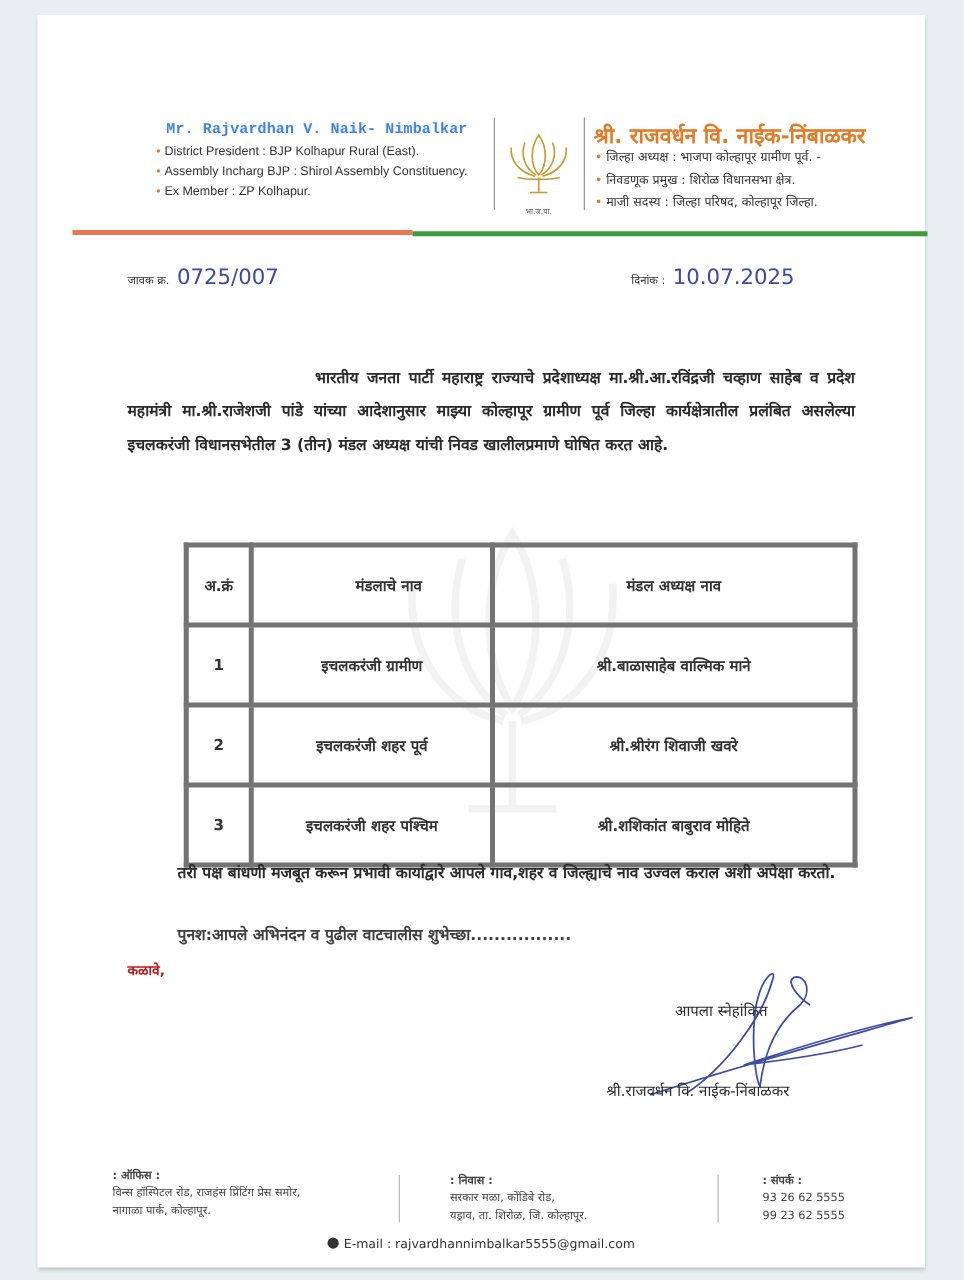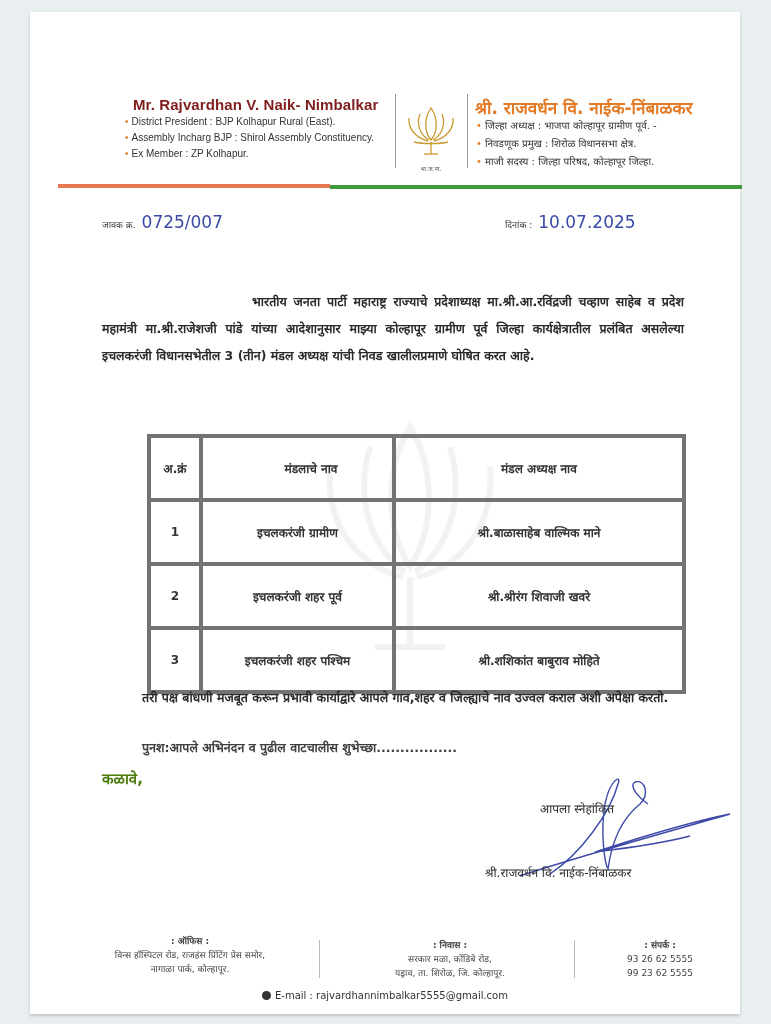--- a/index.html
+++ b/index.html
@@ -2,22 +2,22 @@
 <html><head>
 <meta charset="utf-8">
 <style>
   html, body { margin:0; padding:0; }
   body { width:771px; height:1024px; background:#e9eef1; position:relative; overflow:hidden;
          font-family:"DejaVu Sans", sans-serif; color:#222; }
   .page { position:absolute; left:30px; top:12px; width:710px; height:1002px; background:#fff;
           box-shadow:0 2px 3px rgba(0,0,0,0.18); }
   .abs { position:absolute; }
   
-  .en-name { left:103px; top:84px; font-family:Liberation Sans, sans-serif; font-weight:bold; font-size:15px;
-             color:#7f1d1d; letter-spacing:0.1px; }
+  .en-name { left:103px; top:84px; font-family:Liberation Mono, monospace; font-weight:bold; font-size:12px;
+             color:#3b82f6; letter-spacing:0.1px; }
   .en-line { left:95px; font-family:"Liberation Sans", sans-serif; font-size:10px; color:#333; }
   .en-line .b, .mr-line .b { color:#e0802c; margin-right:3px; }
   .vdiv { width:1px; background:#999; }
   .lotus { left:372px; top:90px; width:58px; height:56px; }
   .bjp-cap { left:372px; top:153px; width:58px; text-align:center; font-size:6px; color:#555; }
   .mr-name { left:445px; top:84px; font-size:17px; font-weight:bold; color:#e37a25; }
   .mr-line { left:446px; font-size:10px; color:#333; }
   .rule-or { left:28px; top:172px; width:272px; height:4px; background:#e8784f; }
   .rule-gr { left:300px; top:173px; width:412px; height:4px; background:#3f9a3c; }
   
@@ -30,26 +30,26 @@
           text-align:justify; text-indent:150px; }
   
   table.tbl { position:absolute; left:117px; top:422px; width:539px; border-collapse:collapse; }
   table.tbl td, table.tbl th { border:4px solid #737373; text-align:center; font-size:12px; font-weight:bold; color:#333; }
   table.tbl th { height:58px; font-weight:bold; }
   table.tbl td { height:58px; }
   .c1 { width:46px; } .c2 { width:160px;padding-left:28px; }
   .watermark { left:285px; top:395px; width:190px; height:260px; opacity:0.07; }
   .p2 { left:72px; width:590px; top:674px; font-size:12.5px; line-height:23px; font-weight:bold; color:#2b2b2b; text-indent:40px; }
   .p3 { left:112px; top:727px; font-size:12.5px; font-weight:bold; color:#404040; }
-  .p4 { left:72px; top:756px; font-size:15px; font-weight:bold; color:#4d7c0f; }
+  .p4 { left:72px; top:756px; font-size:11px; font-weight:bold; color:#b91c1c; }
   .sig-lbl { left:510px; top:788px; font-size:12px; color:#2b2b2b; }
   .sig-name { left:455px; top:852px; font-size:12px; color:#2b2b2b; }
   .sig { left:470px; top:762px; width:250px; height:110px; }
   
-  .fcol { font-size:9px; color:#444; text-align:center; line-height:14px; }
+  .fcol { font-size:9px; color:#444; line-height:14px; }
   .fhd { font-weight:bold; }
   .fdiv { width:1px; background:#bbb; }
   .email { left:0; width:710px; top:978px; text-align:center; font-size:10px; color:#333; }
   .email .dot { display:inline-block; width:9px; height:9px; border-radius:50%; background:#333; vertical-align:-1px; margin-right:4px; }
 </style>
 </head>
 <body>
 
 <div class="page">
 

